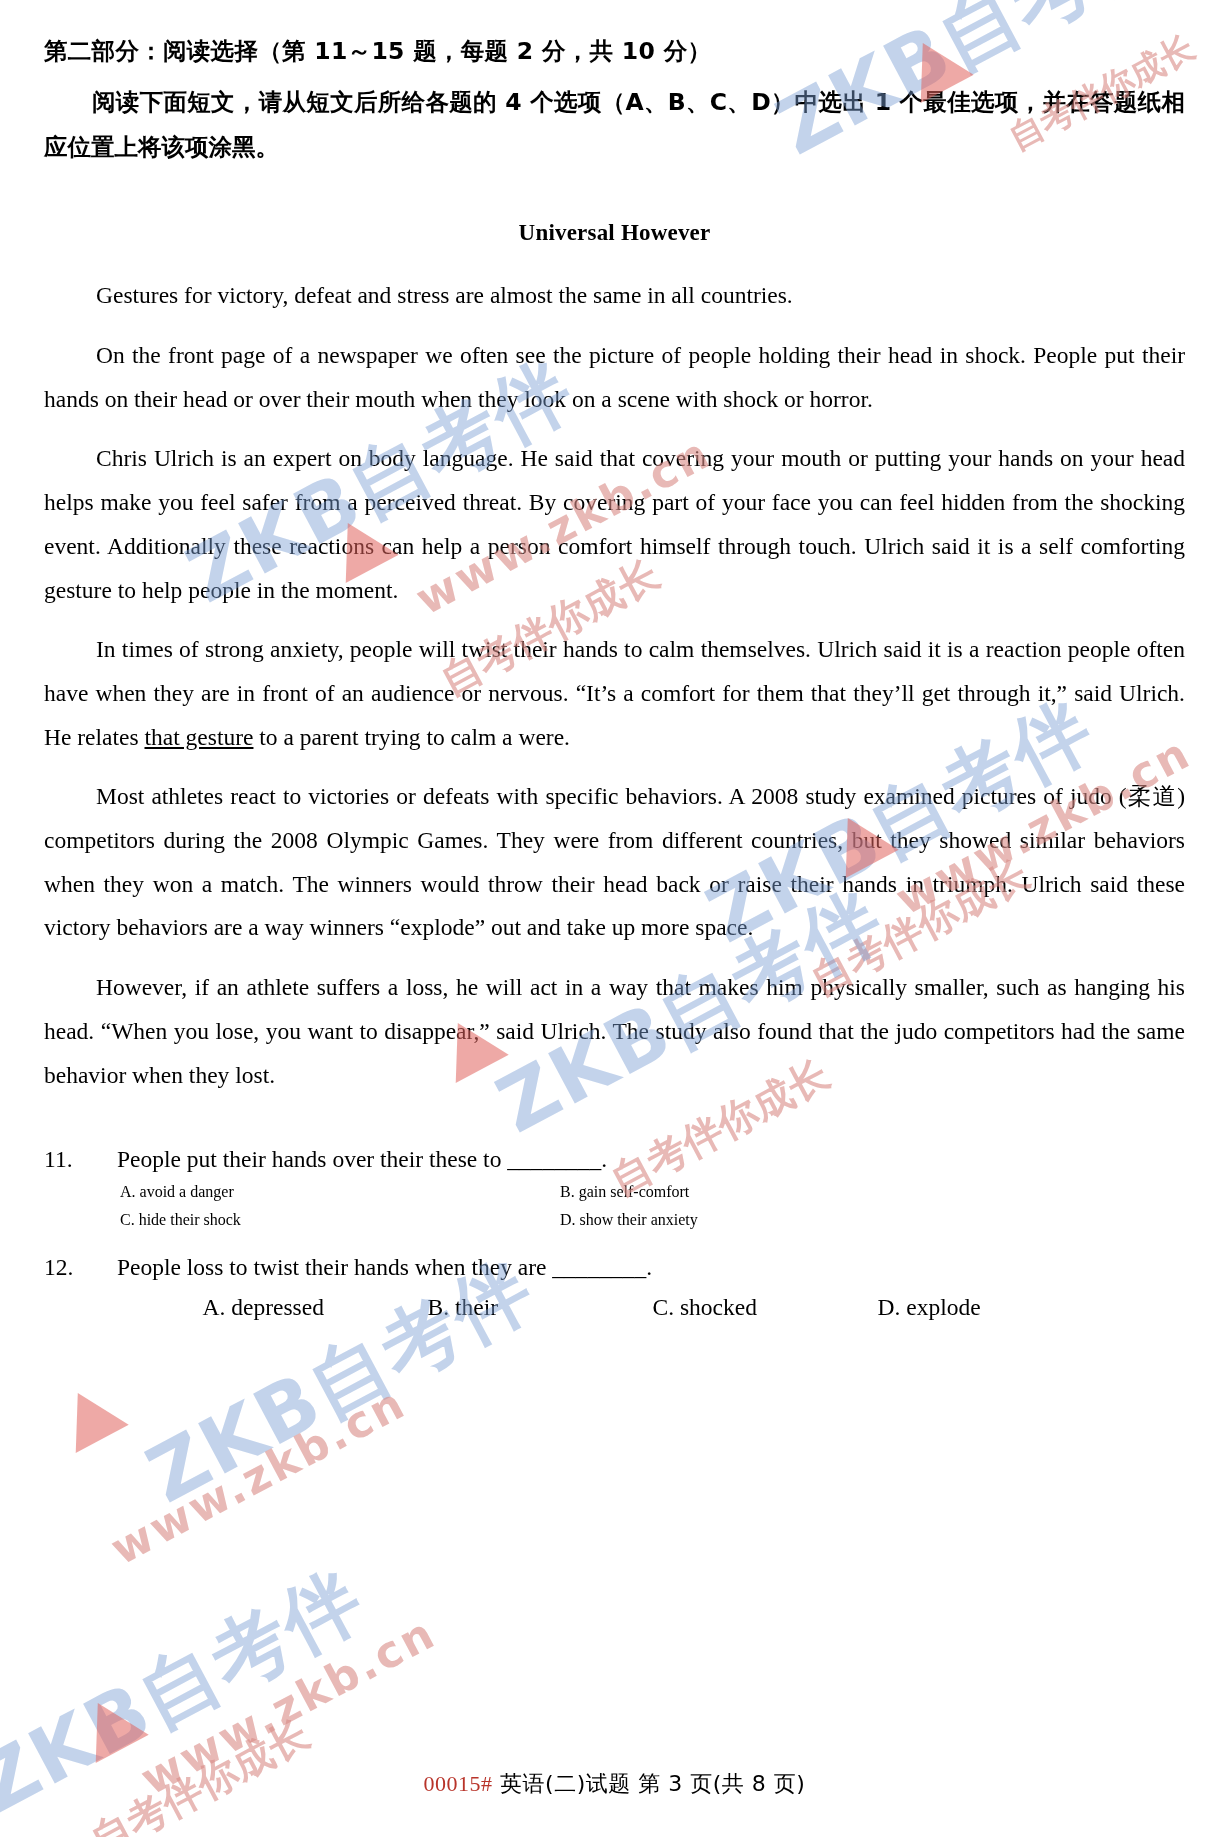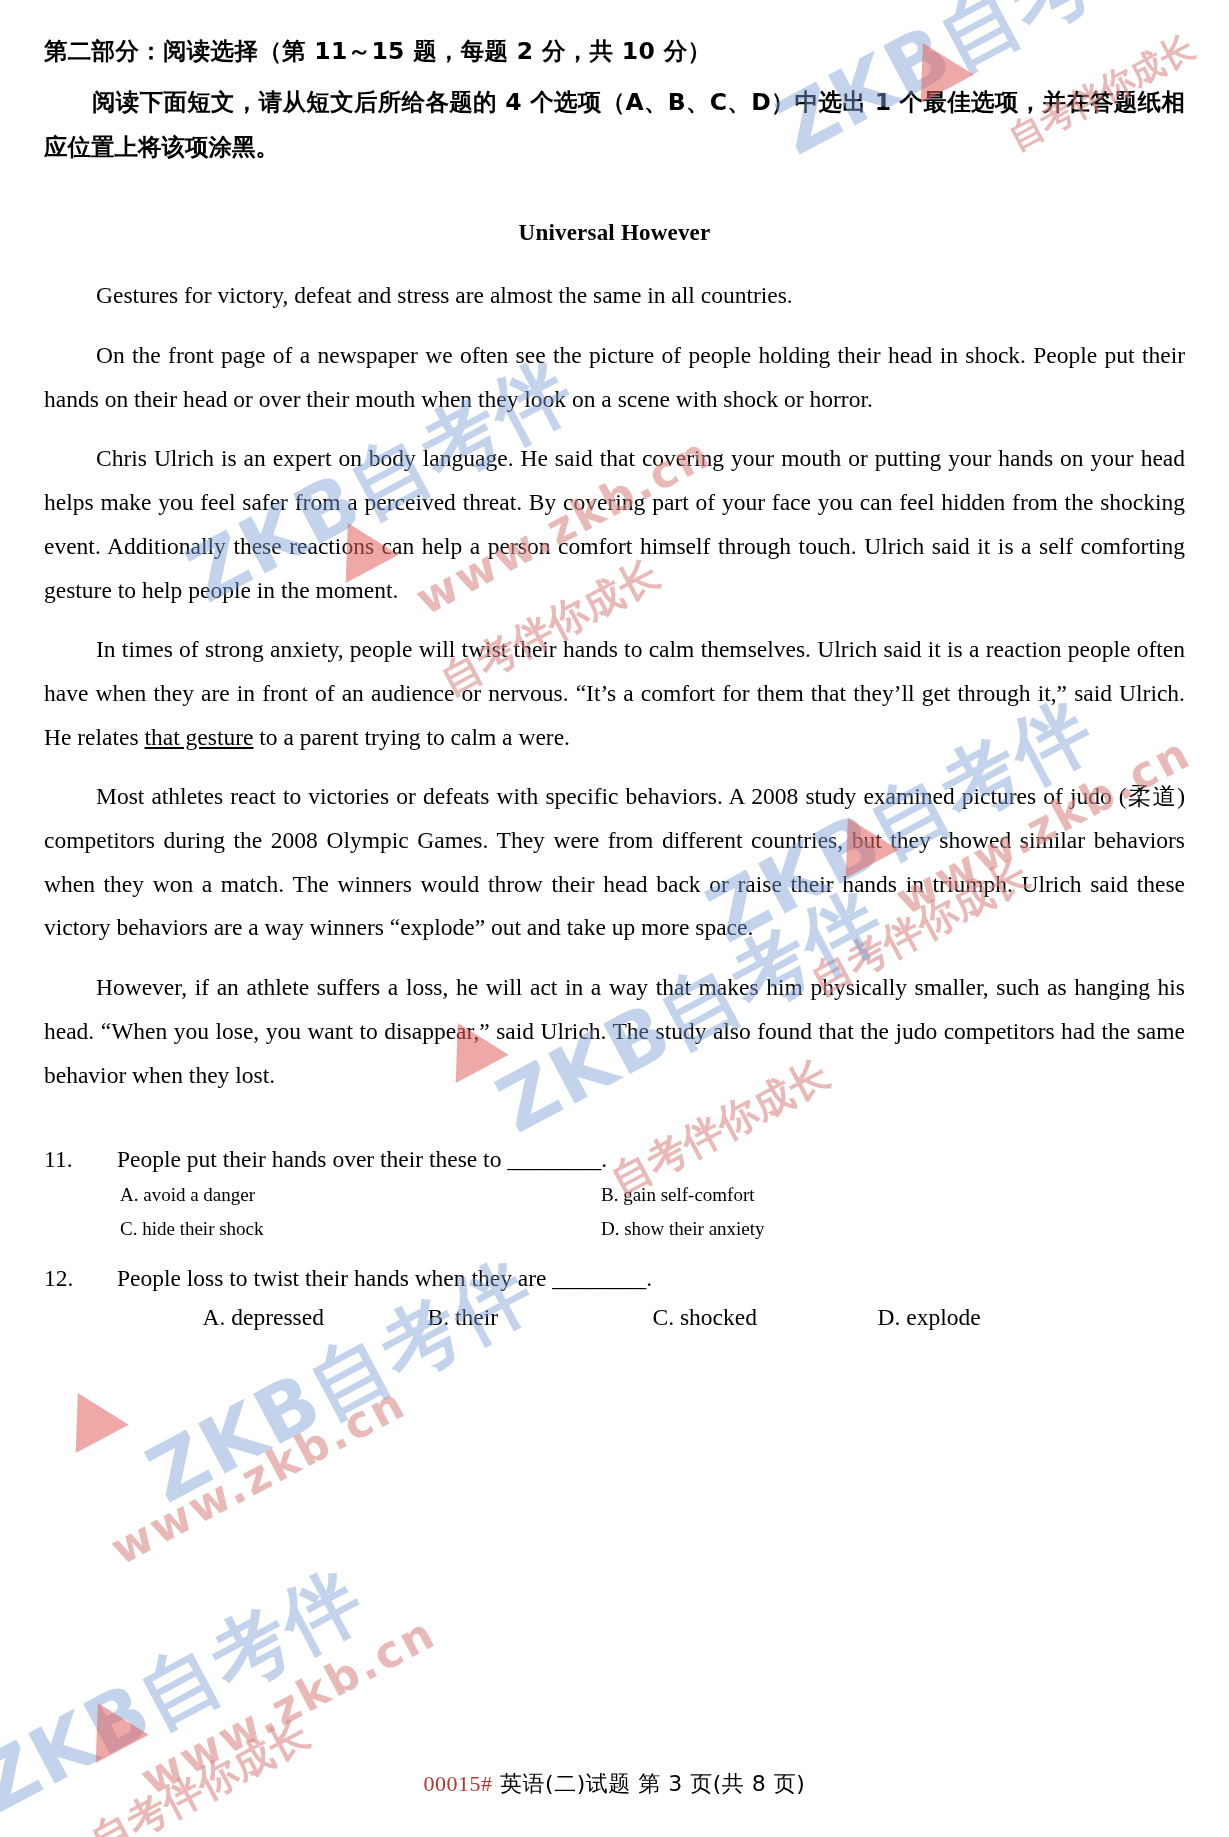--- a/index.html
+++ b/index.html
@@ -64,24 +64,23 @@
     gap: 39px;
   }
   .q-num {
     width: 34px;
     flex: 0 0 34px;
   }
   .q-text { flex: 1; }
 
   .opts2 {
     display: flex;
-    font-size: 19px;
+    font-size: 16px;
     line-height: 1.8;
     padding-left: 76px;
-    gap: 41px;
   }
   .opts2 > div:first-child { width: 440px; flex: 0 0 440px; }
 
   .opts4 {
     display: flex;
     font-size: 23.5px;
     line-height: 1.8;
     padding-left: 76px;
     justify-content: center;
   }

